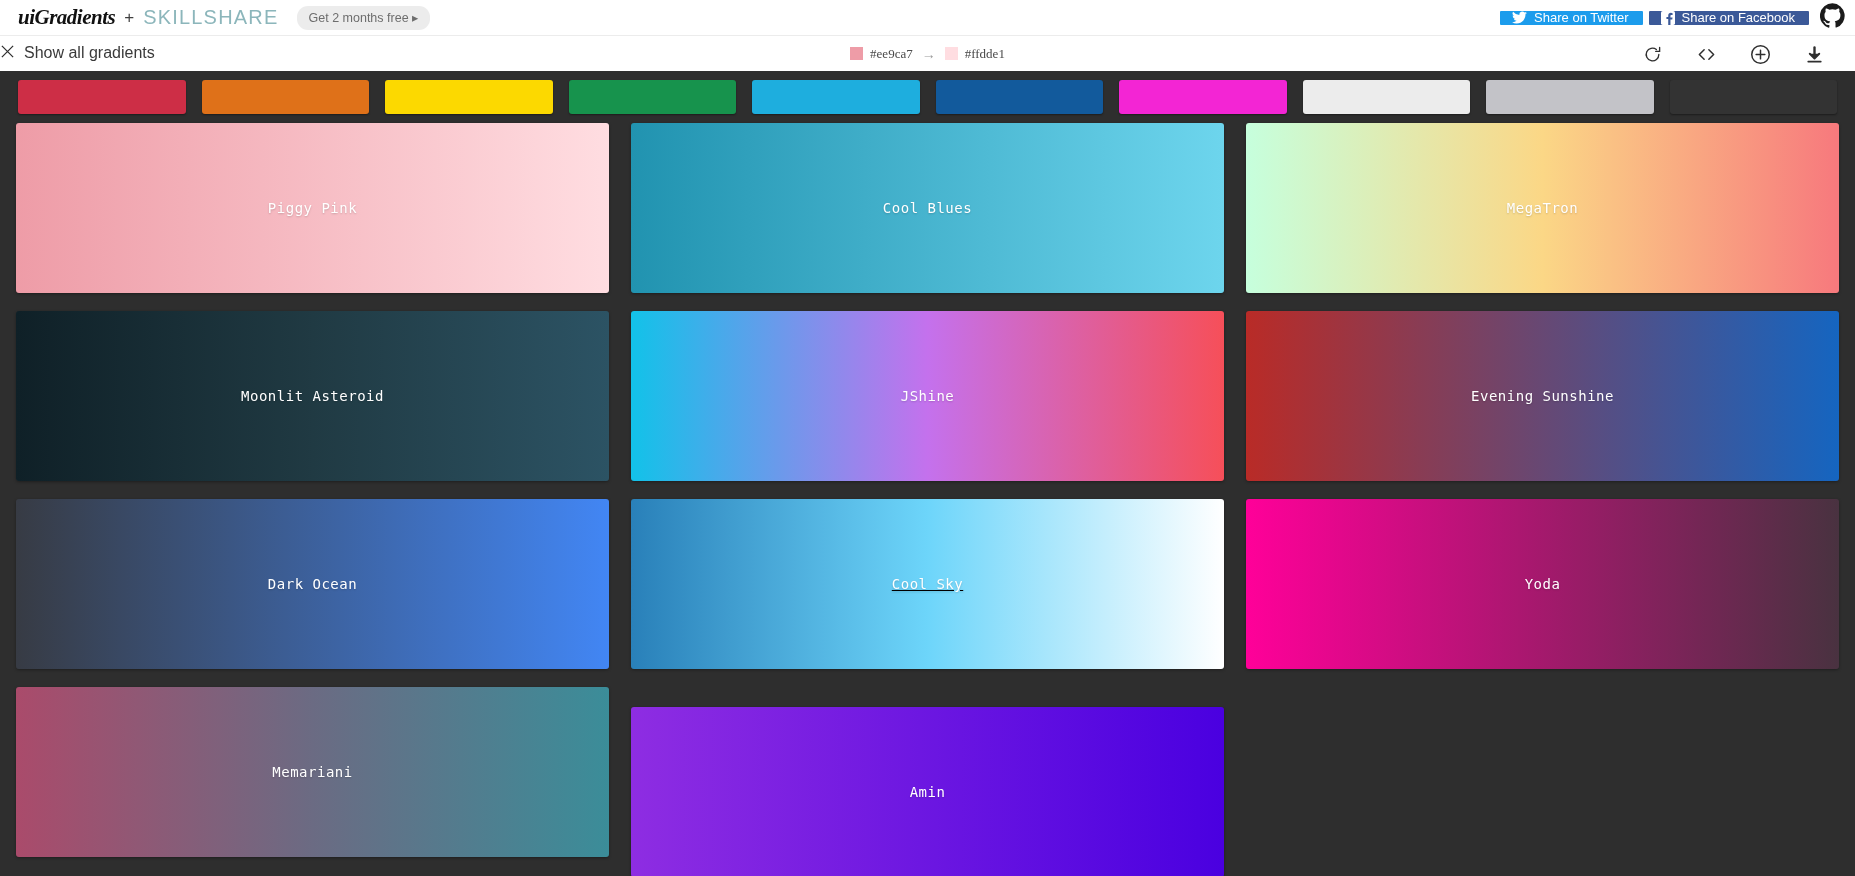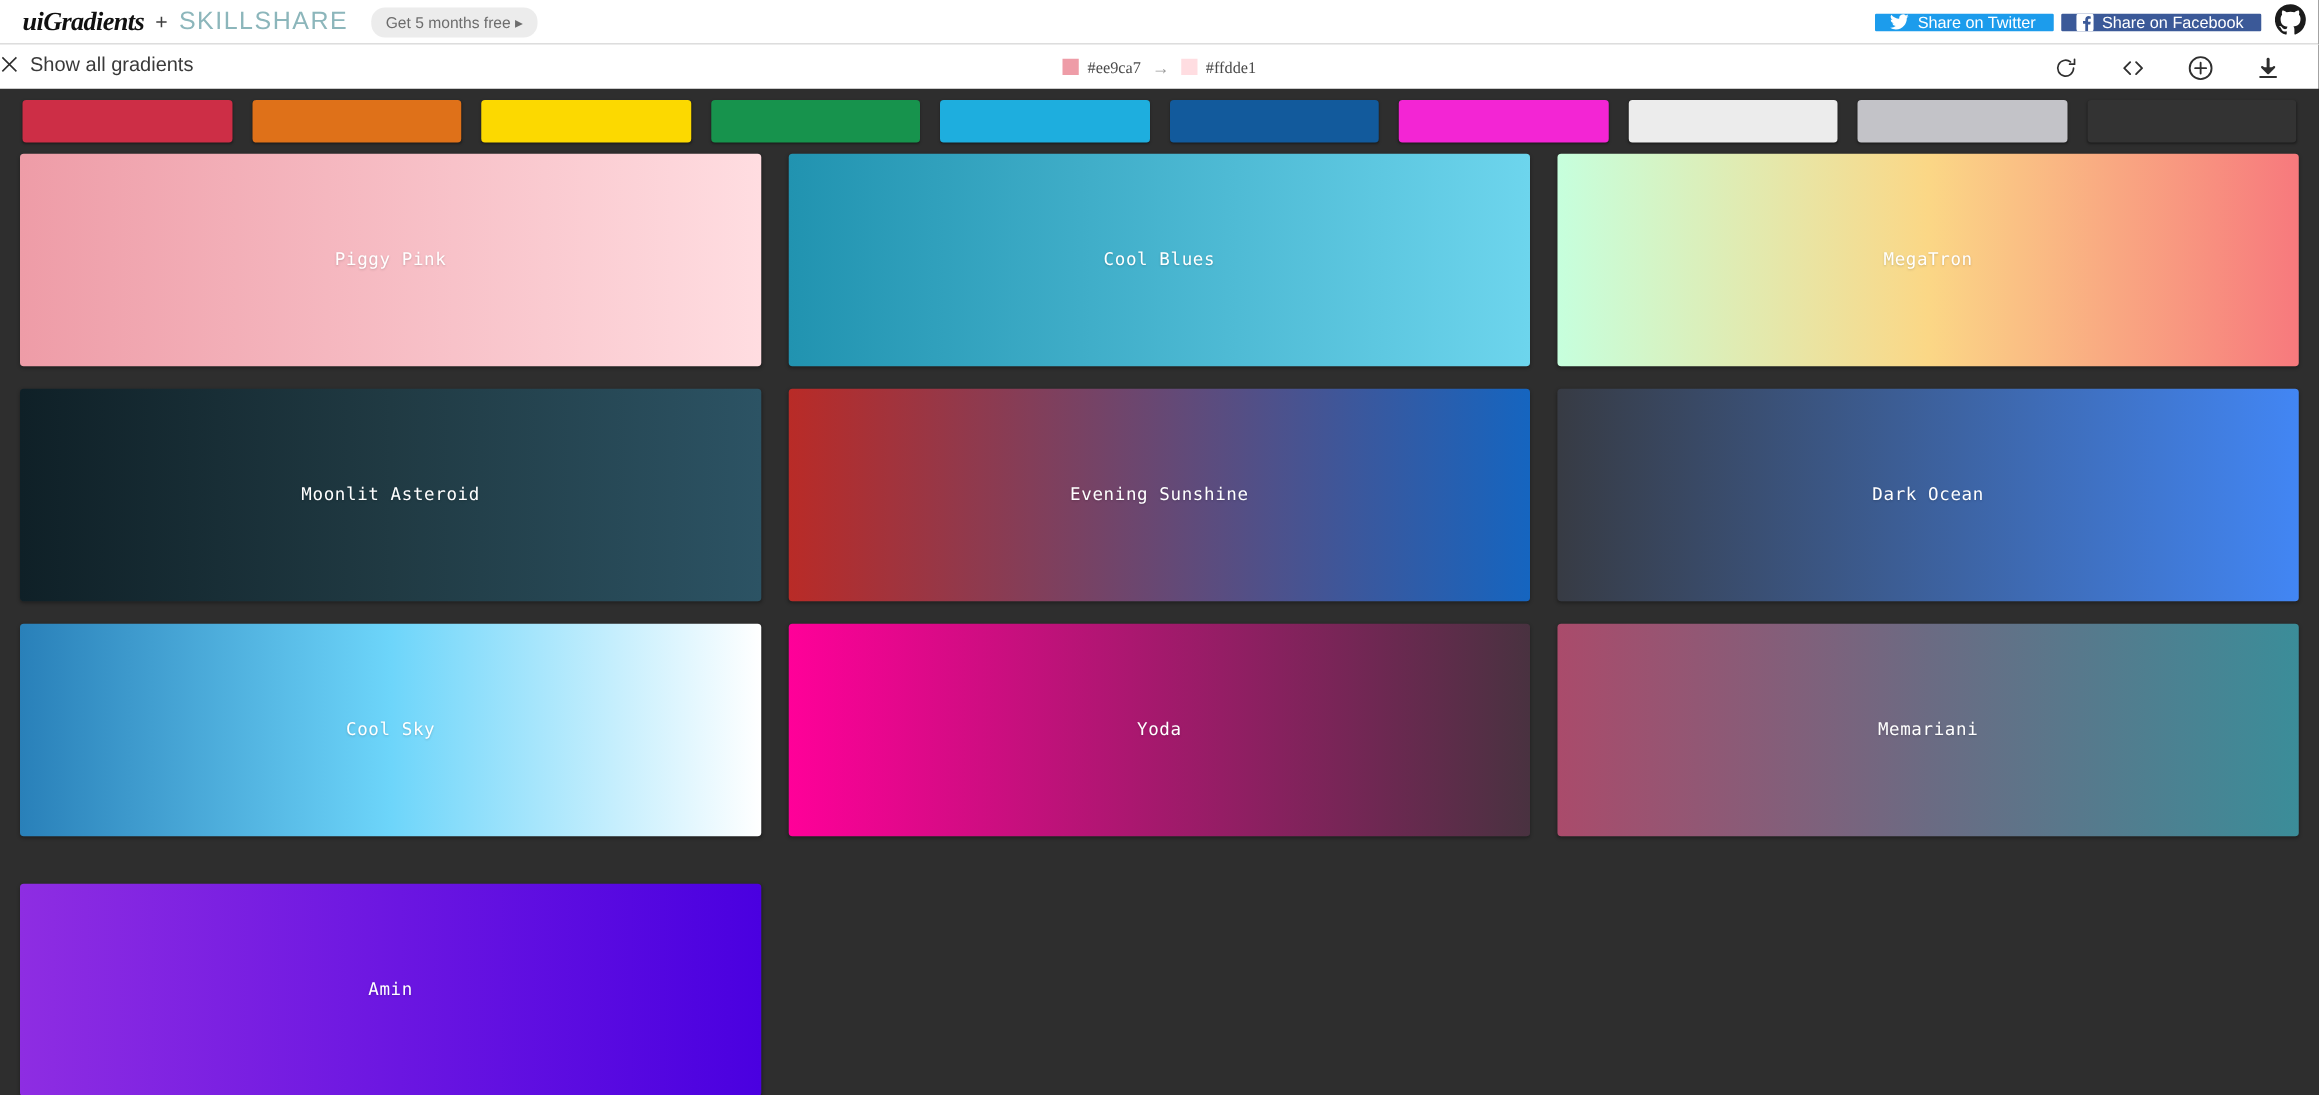--- a/index.html
+++ b/index.html
@@ -132,21 +132,21 @@
   }
 </style>
 </head>
 <body>
 
 <div class="topbar">
   <div class="brand">
     <span class="logo">uiGradients</span>
     <span class="plus">+</span>
     <span class="skillshare">SKILLSHARE</span>
-    <span class="promo">Get 5 months free ▸</span>
+    <span class="promo">Get 2 months free ▸</span>
   </div>
 
   <div class="share-wrap">
     <div class="share-btn tw">
       <span>
         <svg width="15" height="13" viewBox="0 0 24 20">
             <path fill="#fff" d="M24 2.6a9.8 9.8 0 0 1-2.8.8A4.9 4.9 0 0 0 23.3.7a9.8 9.8 0 0 1-3.1 1.2A4.9 4.9 0 0 0 11.8 6 14 14 0 0 1 1.7.9a4.9 4.9 0 0 0 1.5 6.6A4.9 4.9 0 0 1 1 6.9v.1a4.9 4.9 0 0 0 3.9 4.8 4.9 4.9 0 0 1-2.2.1 4.9 4.9 0 0 0 4.6 3.4A9.9 9.9 0 0 1 0 17.4 14 14 0 0 0 7.5 19.6c9.1 0 14-7.5 14-14v-.7A10 10 0 0 0 24 2.6z"></path>
           </svg>
       </span>
       <span>Share on Twitter</span>
@@ -240,27 +240,30 @@
     </div>
     <div class="card" style="background: linear-gradient(to right, rgb(33, 147, 176), rgb(109, 213, 237));">
       <span class="card-name" style="color: rgb(255, 255, 255);">Cool Blues</span>
     </div>
     <div class="card" style="background: linear-gradient(to right, rgb(198, 255, 221), rgb(251, 215, 134), rgb(247, 121, 125));">
       <span class="card-name" style="color: rgb(255, 255, 255);">MegaTron</span>
     </div>
     <div class="card" style="background: linear-gradient(to right, rgb(15, 32, 39), rgb(32, 58, 67), rgb(44, 83, 100));">
       <span class="card-name" style="color: rgb(255, 255, 255);">Moonlit Asteroid</span>
     </div>
+    <div class="card" style="background: linear-gradient(to right, rgb(18, 194, 233), rgb(196, 113, 237), rgb(246, 79, 89));">
+      <span class="card-name" style="color: rgb(255, 255, 255);">JShine</span>
+    </div>
     <div class="card" style="background: linear-gradient(to right, rgb(185, 43, 39), rgb(21, 101, 192));">
       <span class="card-name" style="color: rgb(255, 255, 255);">Evening Sunshine</span>
     </div>
     <div class="card" style="background: linear-gradient(to right, rgb(55, 59, 68), rgb(66, 134, 244));">
       <span class="card-name" style="color: rgb(255, 255, 255);">Dark Ocean</span>
     </div>
-    <div class="card" style="background: linear-gradient(to right, rgb(41, 128, 185), rgb(109, 213, 250), rgb(255, 255, 255));">
+    <div class="card" style="background: linear-gradient(to right, rgb(41, 128, 185), rgb(109, 213, 250), rgb(255, 255, 255)); text-decoration: underline;">
       <span class="card-name" style="color: rgb(255, 255, 255);">Cool Sky</span>
     </div>
     <div class="card" style="background: linear-gradient(to right, rgb(255, 0, 153), rgb(73, 50, 64));">
       <span class="card-name" style="color: rgb(255, 255, 255);">Yoda</span>
     </div>
     <div class="card" style="background: linear-gradient(to right, rgb(170, 75, 107), rgb(107, 107, 131), rgb(59, 141, 153));">
       <span class="card-name" style="color: rgb(255, 255, 255);">Memariani</span>
     </div>
     <div class="card" style="background: linear-gradient(to right, rgb(142, 45, 226), rgb(74, 0, 224)); margin-top: 20px;">
       <span class="card-name" style="color: rgb(255, 255, 255);">Amin</span>

